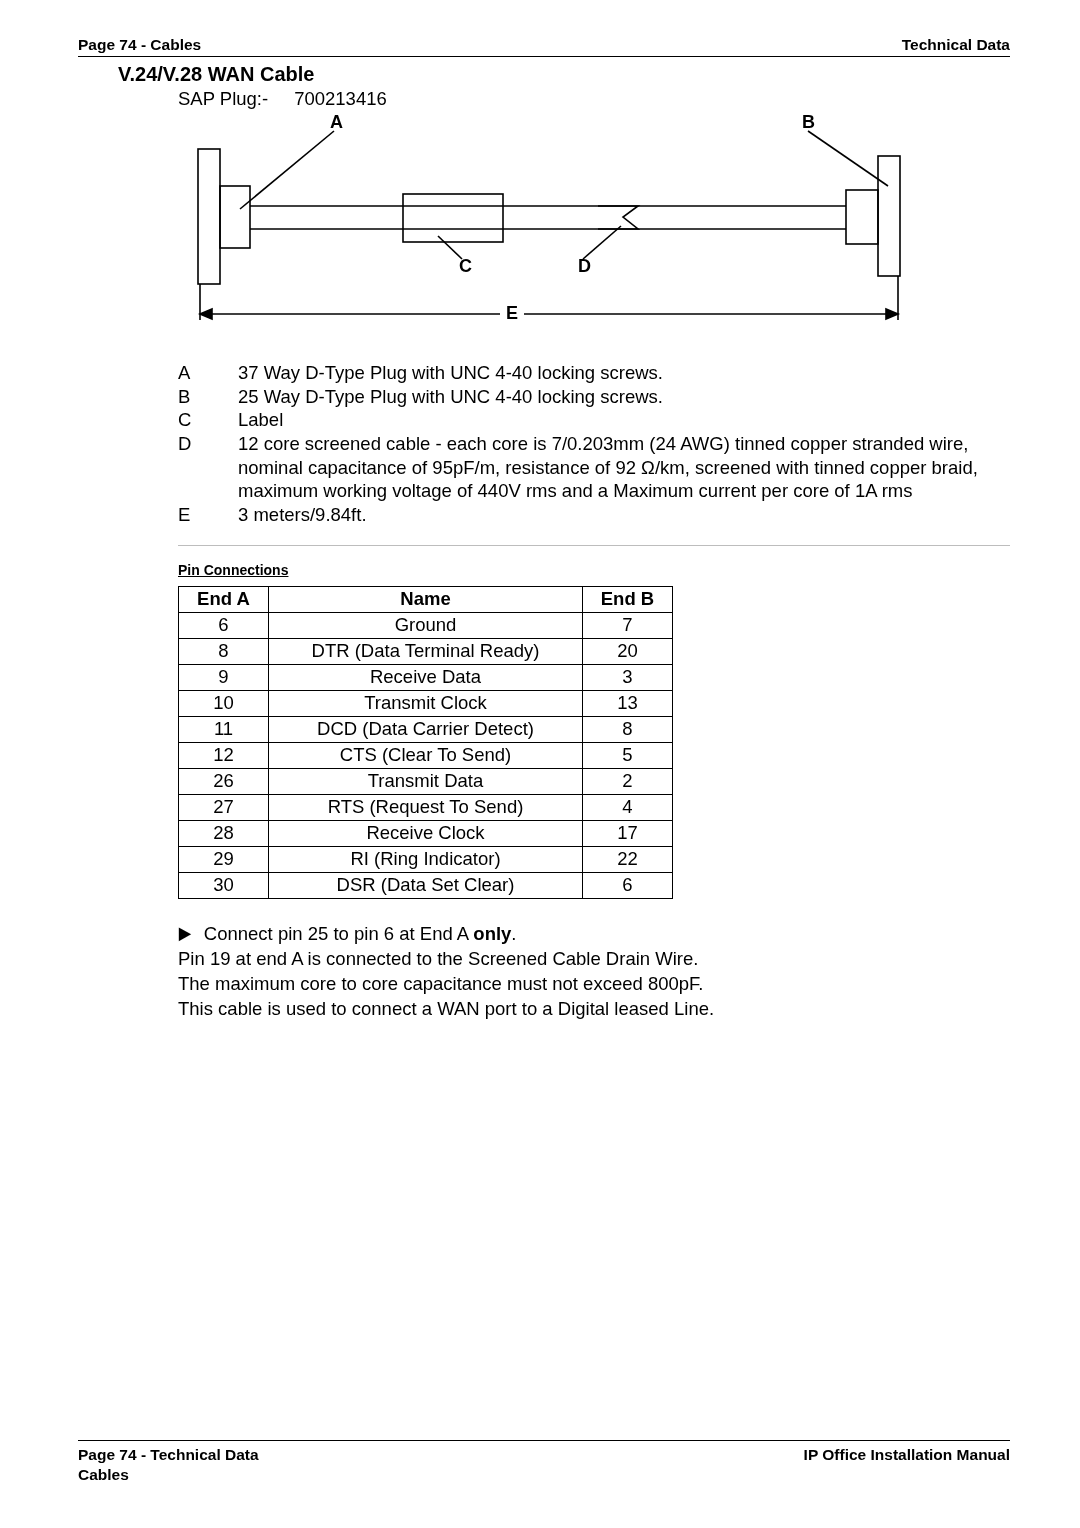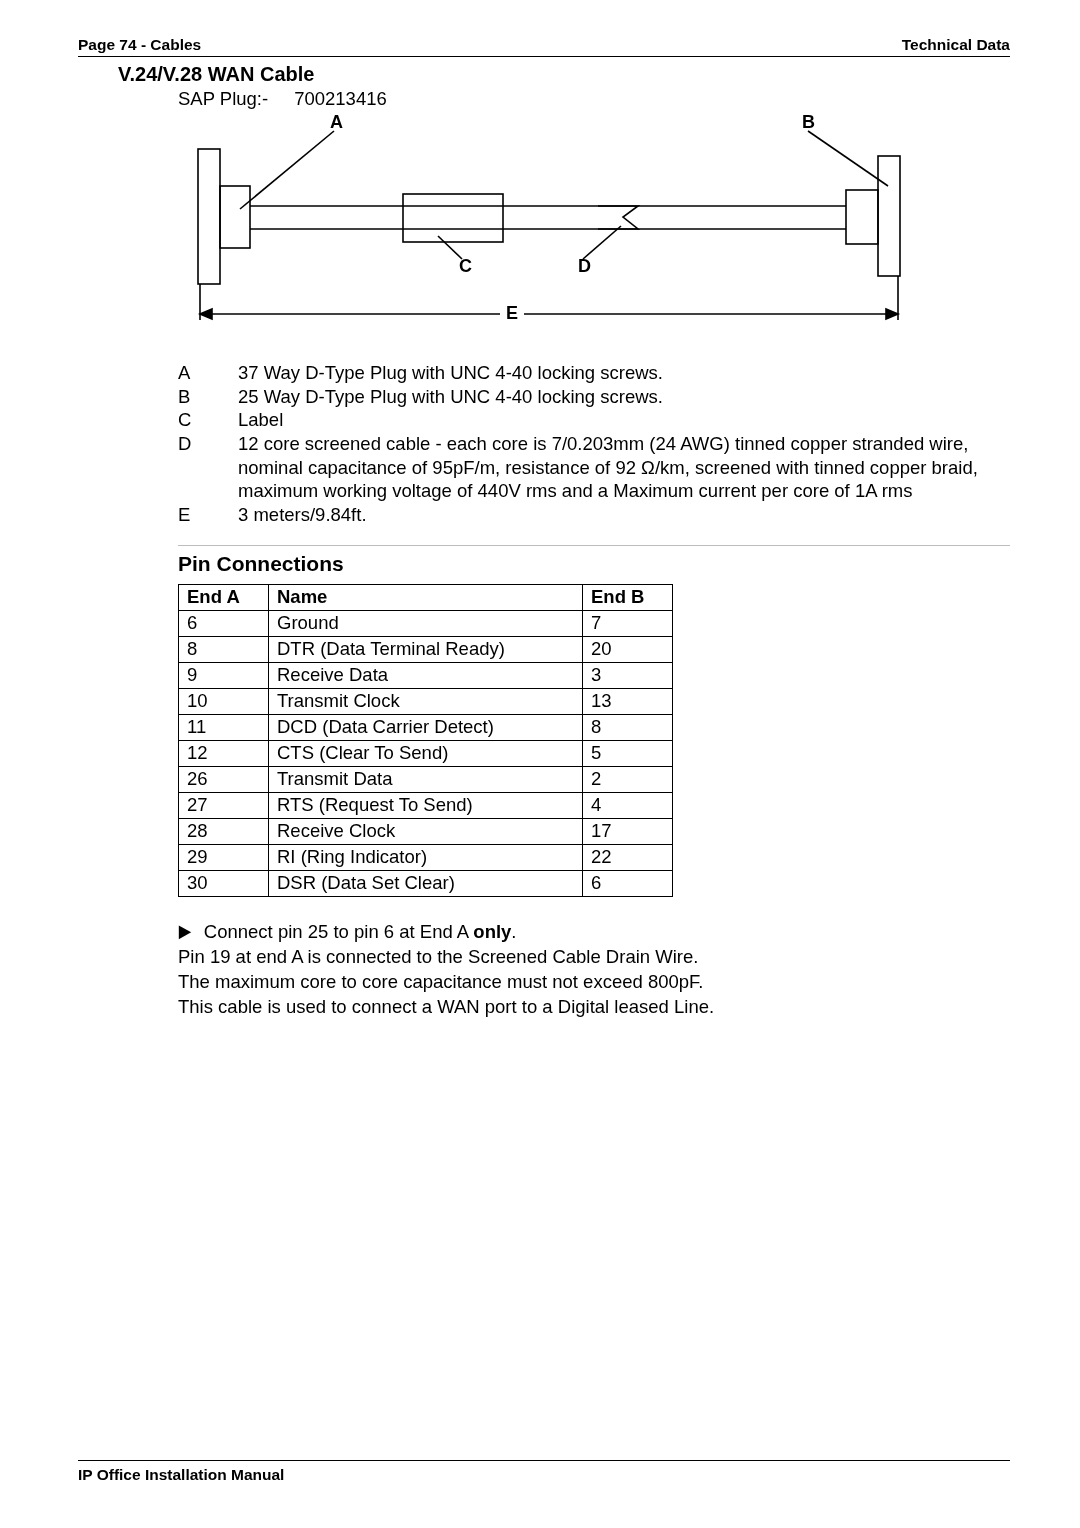--- a/index.html
+++ b/index.html
@@ -57,34 +57,35 @@
   }
   .def-list {
     margin: 22px 0 0 100px;
     font-size: 18.5px;
     line-height: 1.28;
   }
   .def-item { display: flex; }
   .def-key { width: 28px; flex-shrink: 0; }
   .def-val { flex: 1; margin-left: 32px; }
   h2.subhead {
-    font-size: 21px;
-    font-weight: bold;
-    margin: 6px 0 8px 100px;
+    font-size: 14px;
+    font-weight: bold;
+    margin: 16px 0 8px 100px;
+    text-decoration: underline;
   }
   table.pin {
     border-collapse: collapse;
     margin-left: 100px;
     width: 495px;
     font-size: 18.5px;
   }
   table.pin th, table.pin td {
     border: 1.4px solid #000;
     padding: 1.5px 8px;
-    text-align: left;
+    text-align: center;
     vertical-align: top;
   }
   table.pin th { font-weight: bold; }
   .col-a { width: 90px; }
   .col-b { width: 90px; }
   .notes {
     margin: 22px 0 0 100px;
     line-height: 1.36;
   }
   .bullet-row { display: flex; align-items: flex-start; gap: 12px; }
@@ -268,17 +269,21 @@
     <div>Pin 19 at end A is connected to the Screened Cable Drain Wire.</div>
     <div>The maximum core to core capacitance must not exceed 800pF.</div>
     <div>This cable is used to connect a WAN port to a Digital leased Line.</div>
   </div>
 
 </div>
 
 <div class="foot">
   <hr class="bottom-hr">
   <div class="foot-row">
+    <div>
+      <div>Page 74 - Technical Data</div>
+      <div>Cables</div>
+    </div>
     <div class="foot-right">
       <div>IP Office Installation Manual</div>
     </div>
   </div>
 </div>
 
 </body></html>

